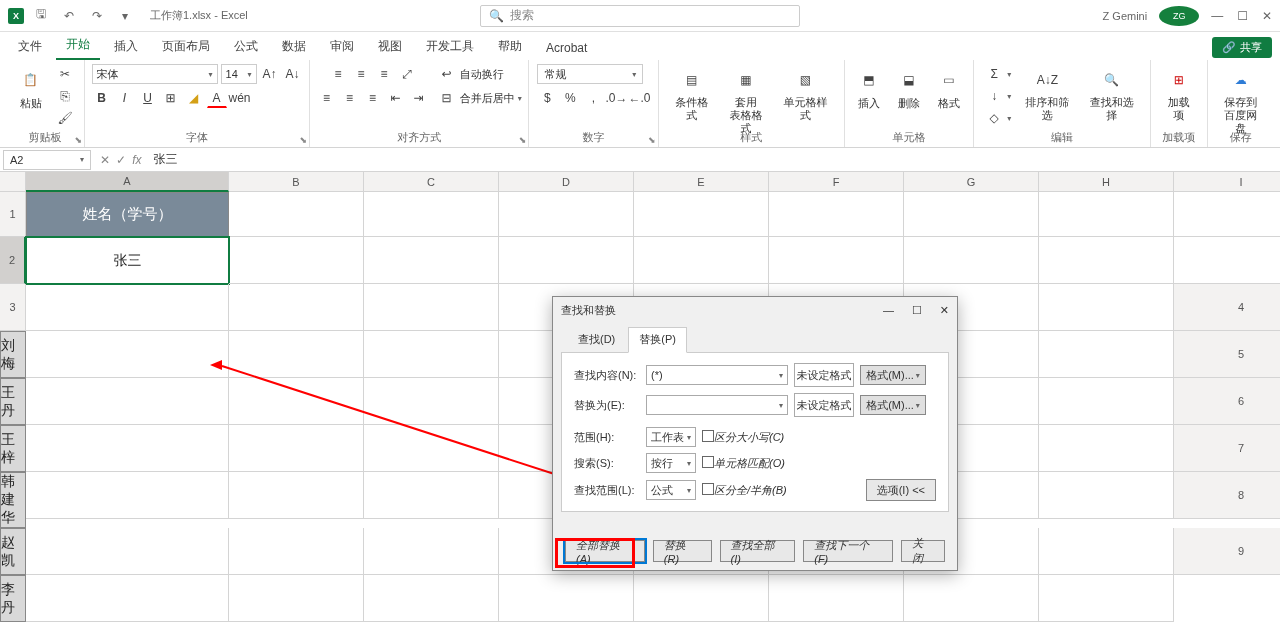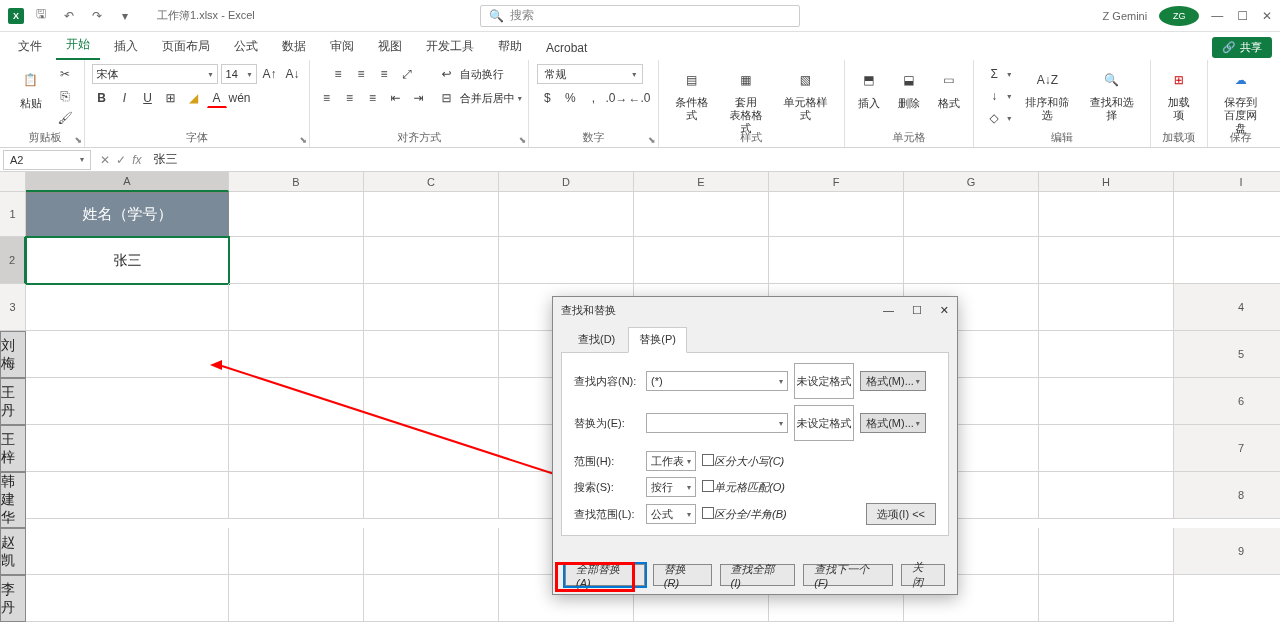--- a/index.html
+++ b/index.html
@@ -3,21 +3,21 @@
 <meta charset="utf-8">
 <style>
 * { margin: 0; padding: 0; box-sizing: border-box; font-family: "Microsoft YaHei", "Segoe UI", sans-serif; }
 body { background: #fff; font-size: 12px; color: #333; overflow: hidden; width: 1280px; height: 632px; position: relative; }
 
 
 .titlebar { height: 32px; background: #fff; display: flex; align-items: center; padding: 0 8px; border-bottom: 1px solid #e0e0e0; }
 .tb-left { display: flex; align-items: center; gap: 6px; }
 .excel-icon { width: 16px; height: 16px; background: #107c41; color: #fff; display: flex; align-items: center; justify-content: center; font-size: 9px; font-weight: bold; border-radius: 2px; }
 .tb-btn { width: 22px; height: 22px; display: flex; align-items: center; justify-content: center; color: #666; cursor: pointer; }
-.tb-title { color: #666; font-size: 11px; margin-left: 15px; }
+.tb-title { color: #666; font-size: 11px; margin-left: 8px; }
 .searchbox { margin-left: auto; margin-right: auto; width: 320px; height: 22px; border: 1px solid #ccc; border-radius: 2px; display: flex; align-items: center; padding: 0 8px; color: #888; gap: 6px; position: absolute; left: 50%; transform: translateX(-50%); }
 .tb-right { margin-left: auto; display: flex; align-items: center; gap: 12px; }
 .user-badge { width: 40px; height: 20px; border-radius: 50%; background: #15803d; color: #fff; display: flex; align-items: center; justify-content: center; font-size: 9px; }
 .win-btns { display: flex; gap: 14px; color: #666; }
 
 
 .tabs { height: 28px; display: flex; align-items: flex-end; padding: 0 8px; gap: 4px; background: #fff; }
 .tab { padding: 6px 10px 5px; font-size: 12px; color: #444; cursor: pointer; }
 .tab.active { border-bottom: 2px solid #107c41; color: #107c41; font-weight: 500; }
 .share-btn { margin-left: auto; background: #107c41; color: #fff; padding: 3px 10px; border-radius: 3px; font-size: 11px; display: flex; align-items: center; gap: 4px; margin-bottom: 2px; }
@@ -70,21 +70,21 @@
 .dialog { position: absolute; left: 552px; top: 296px; width: 406px; background: #f0f0f0; border: 1px solid #888; box-shadow: 0 4px 16px rgba(0,0,0,.3); }
 .dlg-title { height: 26px; display: flex; align-items: center; padding: 0 8px; font-size: 11px; }
 .dlg-winbtns { margin-left: auto; display: flex; gap: 18px; color: #333; }
 .dlg-tabs { display: flex; border-bottom: 1px solid #ccc; padding: 0 6px; gap: 2px; margin: 4px 8px 0; }
 .dlg-tab { padding: 4px 10px; font-size: 11px; border: 1px solid transparent; background: #f0f0f0; cursor: pointer; }
 .dlg-tab.on { background: #fff; border: 1px solid #ccc; border-bottom: 1px solid #fff; margin-bottom: -1px; }
 .dlg-body { padding: 10px 12px; background: #fff; margin: 0 8px 20px; border: 1px solid #ccc; border-top: none; display: flex; flex-direction: column; gap: 6px; }
 .dlg-row { display: flex; align-items: center; gap: 6px; font-size: 11px; }
 .dlg-lbl { width: 66px; }
 .dlg-input { flex: 0 0 142px; height: 20px; border: 1px solid #aaa; padding: 0 4px; display: flex; align-items: center; justify-content: space-between; background: #fff; }
-.dlg-fmt { width: 60px; height: 36px; border: 1px solid #aaa; display: flex; align-items: center; justify-content: center; font-size: 11px; background: #fff; }
+.dlg-fmt { width: 60px; height: 24px; border: 1px solid #aaa; display: flex; align-items: center; justify-content: center; font-size: 11px; background: #fff; }
 .dlg-fmtbtn { width: 66px; height: 20px; border: 1px solid #888; background: #e0e0e0; font-size: 11px; display: flex; align-items: center; justify-content: center; gap: 2px; }
 .dlg-sel { width: 50px; height: 20px; border: 1px solid #aaa; padding: 0 4px; display: flex; align-items: center; justify-content: space-between; background: #fff; font-size: 11px; }
 .dlg-chk { display: flex; font-size: 11px; font-style: italic; }
 .dlg-chkbox { width: 12px; height: 12px; border: 1px solid #666; background: #fff; }
 .dlg-btns { padding: 8px 12px; display: flex; gap: 8px; justify-content: flex-start; font-style: italic; }
 .dlg-btn { height: 22px; padding: 0 10px; border: 1px solid #888; background: #e8e8e8; font-size: 11px; display: flex; align-items: center; cursor: pointer; }
 .dlg-btn.primary { outline: 2px solid #0078d4; }
 .highlight-box { position: absolute; border: 3px solid #ff0000; pointer-events: none; }
 .opt-right { margin-left: auto; }
 </style>

